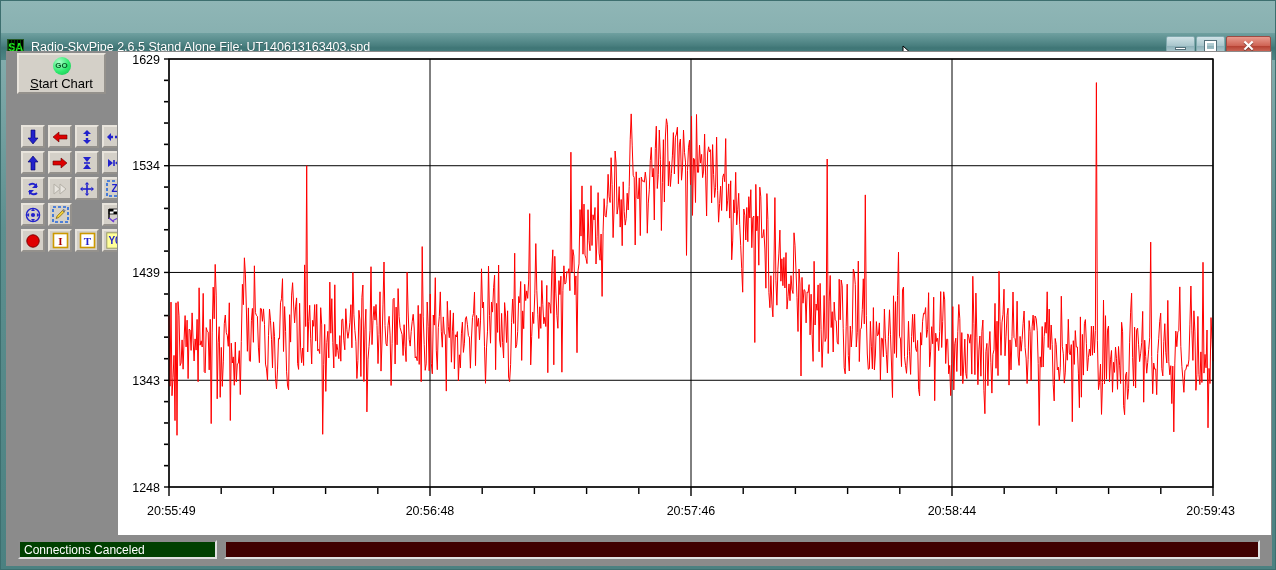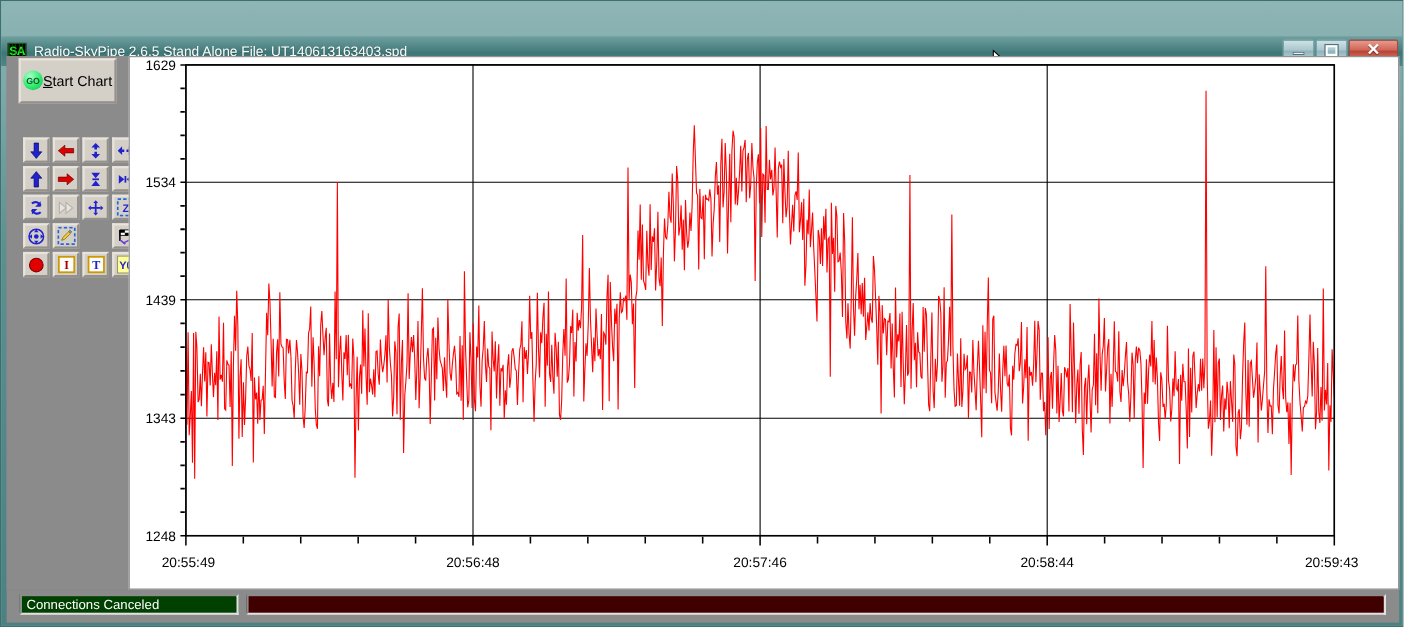--- a/index.html
+++ b/index.html
@@ -84,21 +84,21 @@
     background: #8b8b8b;
   }
 
   
   #toolpanel { position: absolute; left: 0; top: 0; width: 111px; height: 485px; background: #8b8b8b; }
 
   #start-chart {
     position: absolute; left: 11px; top: 2px; width: 89px; height: 41px;
     background: #d4d0c8;
     border: 2px outset #e8e4dc;
-    display: flex; align-items: center; justify-content: center;
+    display: flex; flex-direction: column; align-items: center; justify-content: center;
   }
   #go-circle {
     width: 18px; height: 18px; border-radius: 50%;
     background: radial-gradient(circle at 35% 30%, #a8ffc8 0%, #2eea6e 55%, #16b84e 100%);
     display: flex; align-items: center; justify-content: center;
     margin-bottom: 1px;
   }
   #go-circle span { font: bold 8px "Liberation Sans", sans-serif; color: #0a5c28; }
   #start-chart-label { font-size: 13px; color: #000; }
   #start-chart-label u { text-decoration: underline; }

